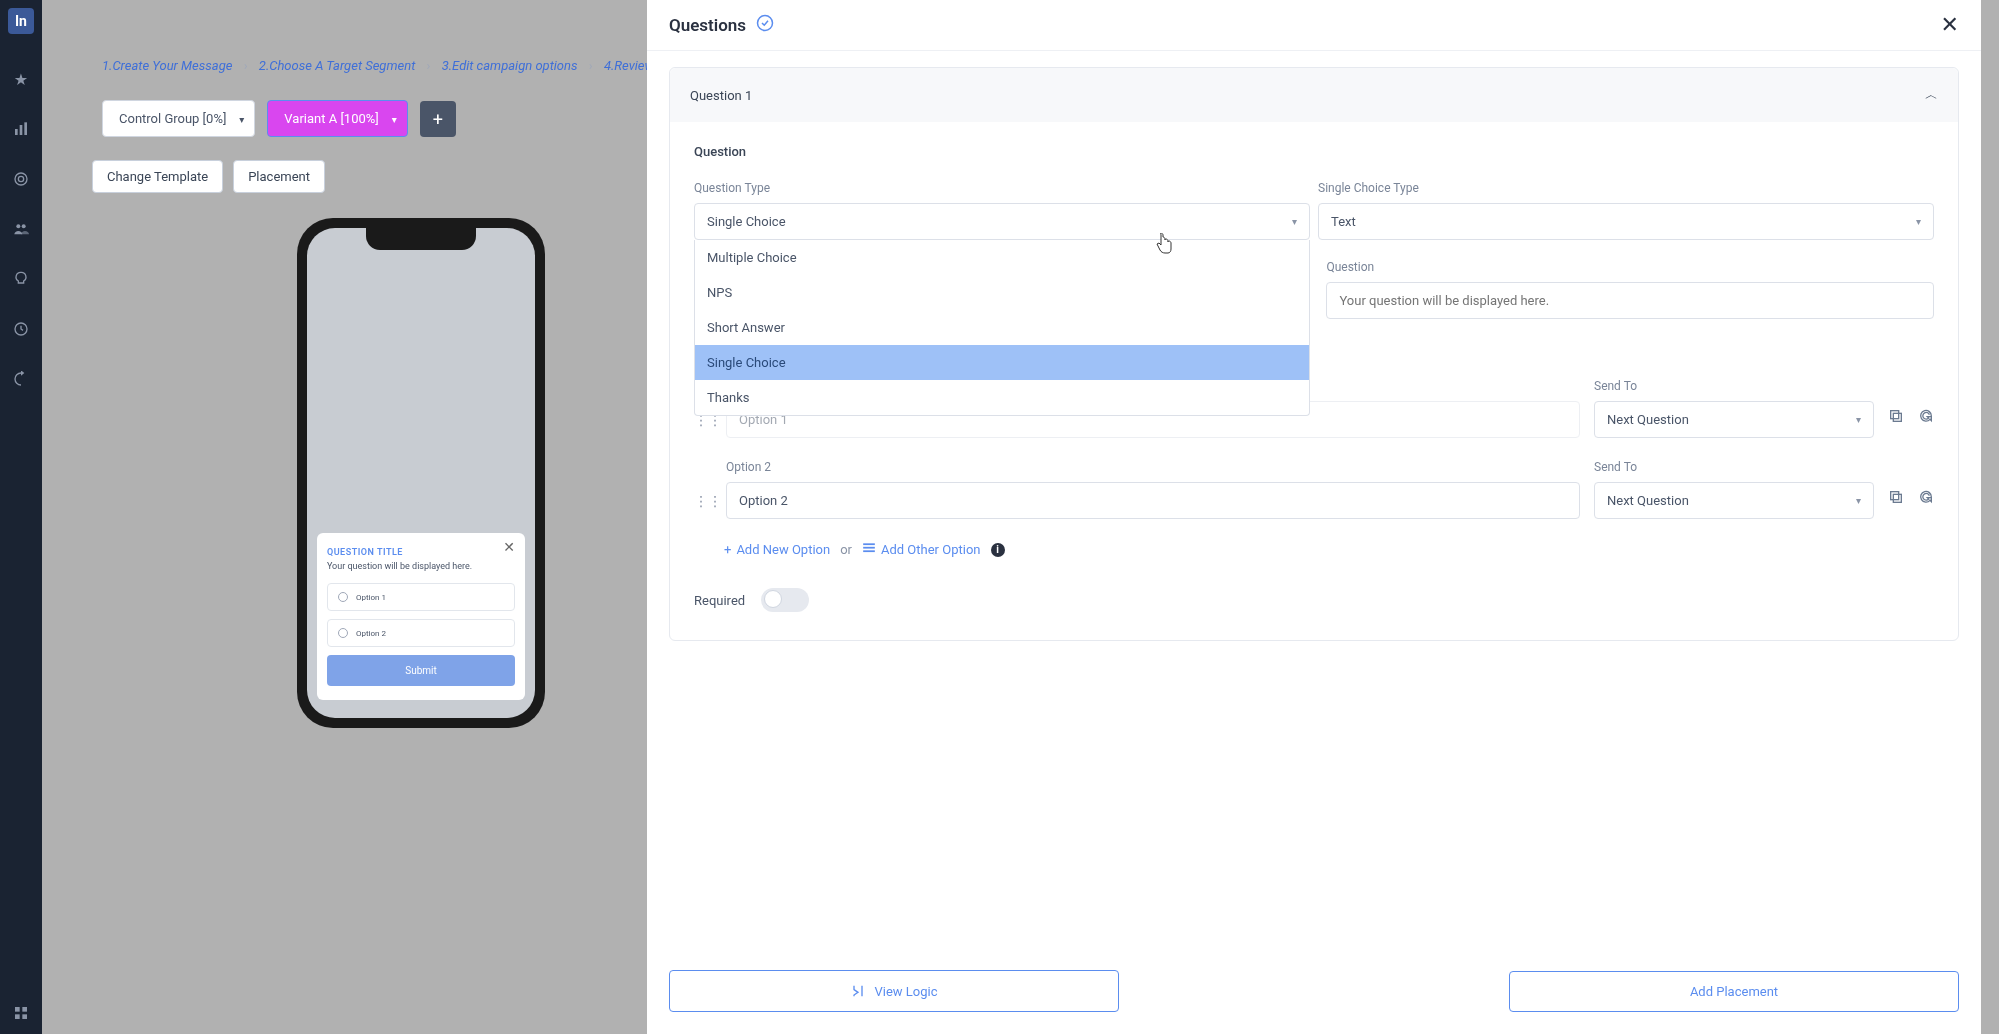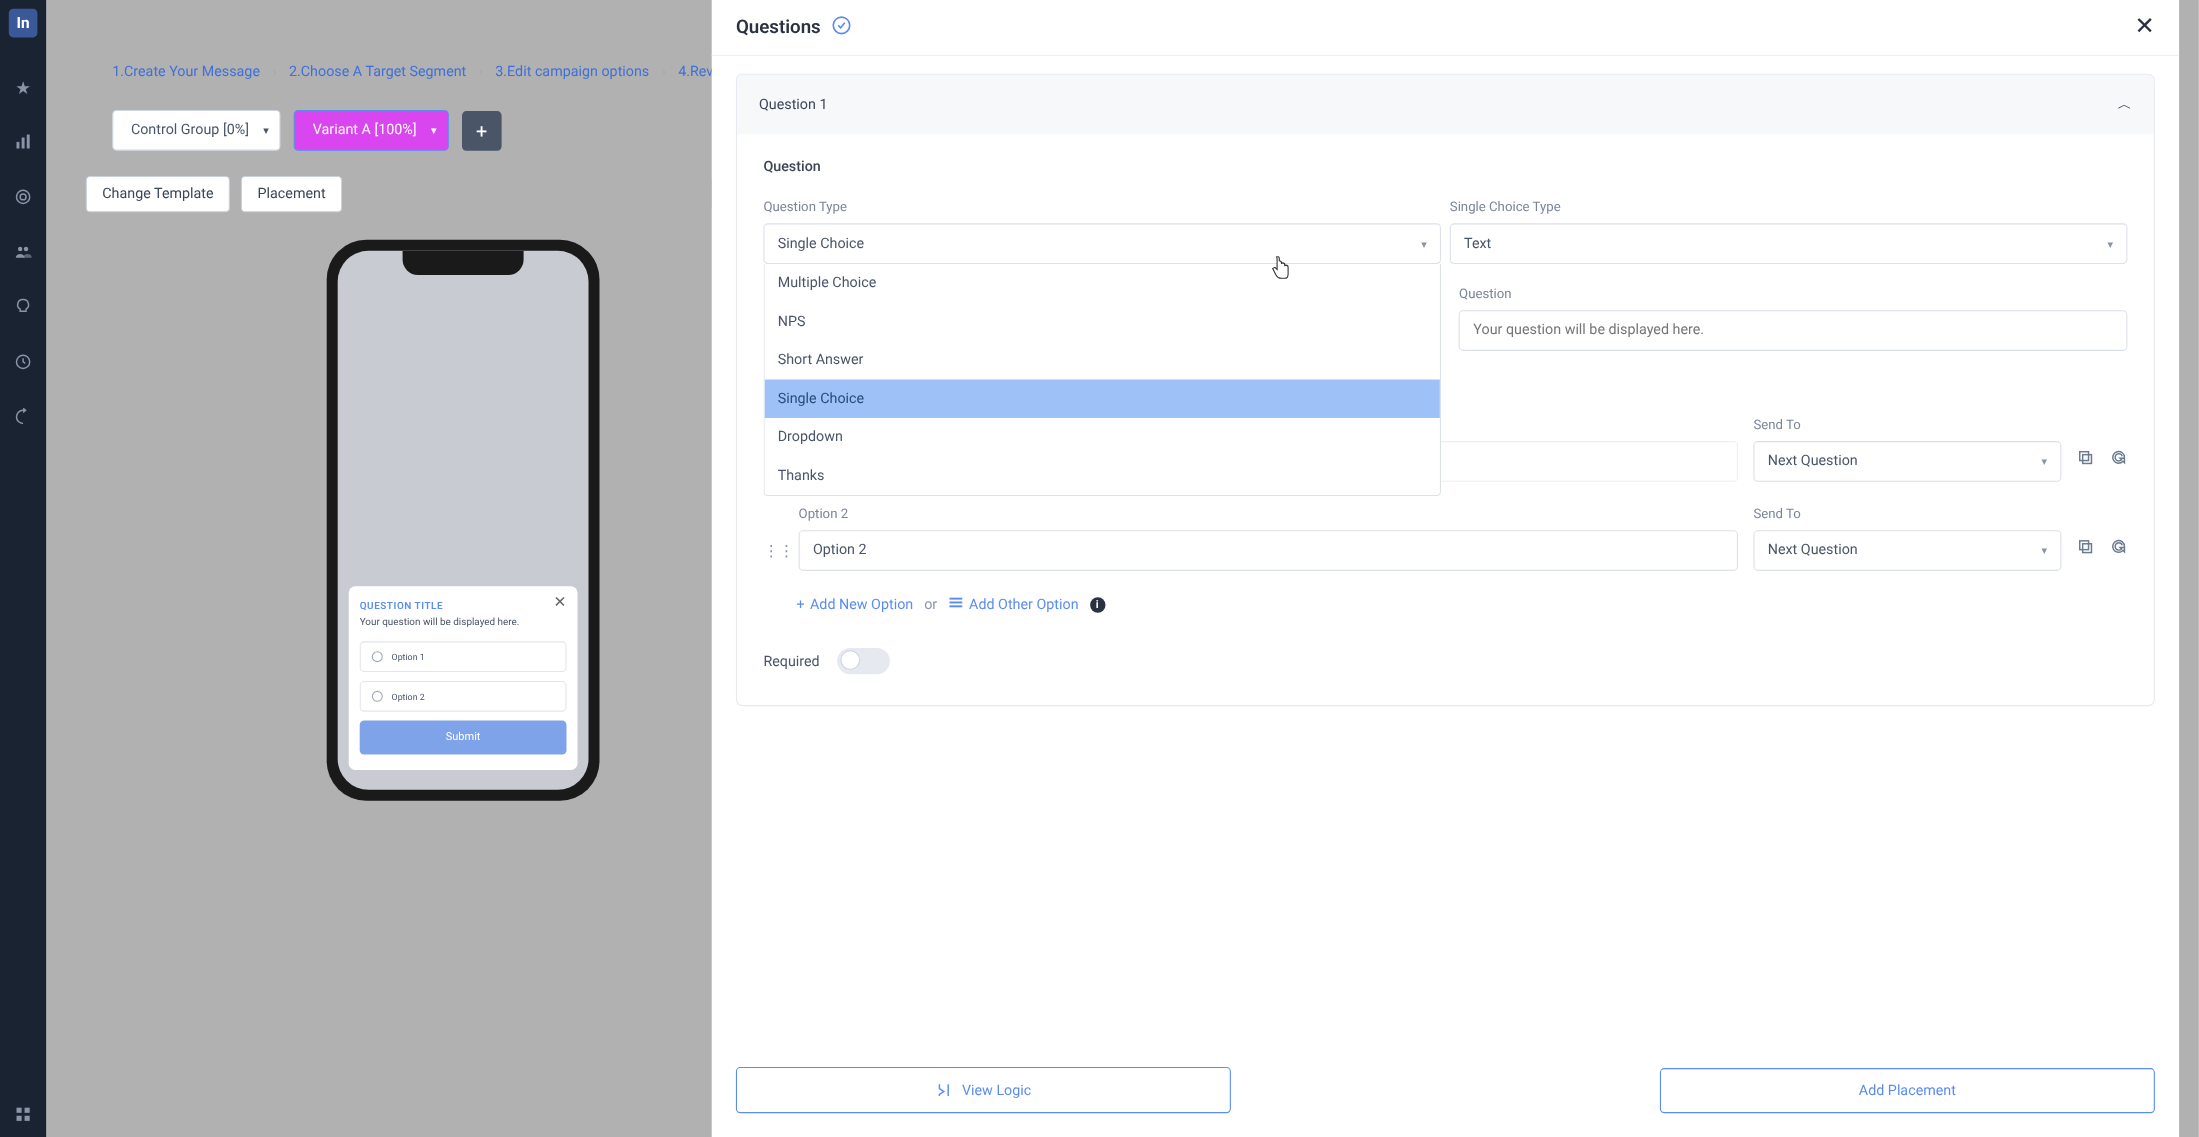--- a/index.html
+++ b/index.html
@@ -15,30 +15,30 @@
 .sidebar-bottom { margin-top: auto; margin-bottom: 10px; }
 
 
 .main-bg {
   position: absolute; left: 42px; top: 0; right: 0; bottom: 0;
   background: rgba(0,0,0,0.28);
 }
 .breadcrumb-bar {
   position: absolute; top: 58px; left: 60px; font-size: 13px; color: #6b7a90;
 }
-.breadcrumb-item { color: #3f6fd8; cursor: pointer; }
+.breadcrumb-item { color: #3f6fd8; cursor: pointer; font-style: italic; }
 .breadcrumb-sep { margin: 0 8px; color: #a0a8b8; }
 
 .variant-bar { position:absolute; top: 100px; left: 60px; display:flex; gap:12px; align-items:flex-end; }
 .variant-chip { padding: 10px 28px 10px 16px; background:#fff; border:1px solid #d0d6e0; border-radius:4px; font-size:13px; color:#4a5568; position:relative; }
 .variant-chip.active { background:#d946ef; color:#fff; border-color:#5b8def; }
 .variant-chip .caret { position:absolute; right:10px; top:50%; transform:translateY(-50%); font-size:10px; }
 .variant-add { width:36px; height:36px; background:#4a5568; color:#fff; border-radius:4px; display:flex; align-items:center; justify-content:center; font-size:18px; cursor:pointer;}
 
-.action-bar { position:absolute; top:160px; left:36px; display:flex; gap:10px; }
+.action-bar { position:absolute; top:160px; left:50px; display:flex; gap:10px; }
 .action-btn { padding:8px 14px; background:#fff; border:1px solid #c8d0dc; border-radius:4px; font-size:13px; color:#3a4556; cursor:pointer; }
 .live-prev { position:absolute; top:160px; left:605px; padding:8px 14px; border:1px solid #5b8def; color:#5b8def; border-radius:4px; font-size:13px; background:#fff;}
 
 
 .phone { position:absolute; top:218px; left:255px; width:248px; height:510px; background:#1a1a1a; border-radius:36px; padding:10px; }
 .phone-screen { width:100%; height:100%; background:#c8ccd2; border-radius:28px; position:relative; overflow:hidden; }
 .phone-notch { position:absolute; top:0; left:50%; transform:translateX(-50%); width:110px; height:22px; background:#1a1a1a; border-radius:0 0 14px 14px; }
 .phone-card { position:absolute; bottom:18px; left:10px; right:10px; background:#fff; border-radius:6px; padding:14px 10px; }
 .phone-card-close { position:absolute; top:6px; right:10px; font-size:14px; color:#666; cursor:pointer;}
 .phone-q-title { font-size:9px; color:#5b8def; font-weight:600; letter-spacing:0.5px; }
@@ -236,21 +236,20 @@
             <div class="select-box">
               <span>Single Choice</span>
               <span class="caret-d">▾</span>
             </div>
 
             <div class="dropdown-menu">
               <div class="dropdown-item">Multiple Choice</div>
               <div class="dropdown-item">NPS</div>
               <div class="dropdown-item">Short Answer</div>
               <div class="dropdown-item selected">Single Choice</div>
-              <div class="dropdown-item">Dropdown</div>
               <div class="dropdown-item">Thanks</div>
             </div>
             <div class="cursor-hand" style="left:460px; top:52px;">
               <svg width="20" height="24" viewBox="0 0 20 24">
                   <path d="M7 2v10l-2-2-2 1 3 6c1 2 3 3 5 3h3c2 0 3-2 3-4v-6c0-1-1-2-2-2s-1 1-1 1v-1c0-1-1-2-2-2s-1 1-1 1v-1c0-1-1-2-2-2V2c0-1-1-2-2-2S7 1 7 2z" fill="#fff" stroke="#333" stroke-width="1"></path>
                 </svg>
             </div>
           </div>
           <div class="form-col">
             <label class="form-label">Single Choice Type</label>

